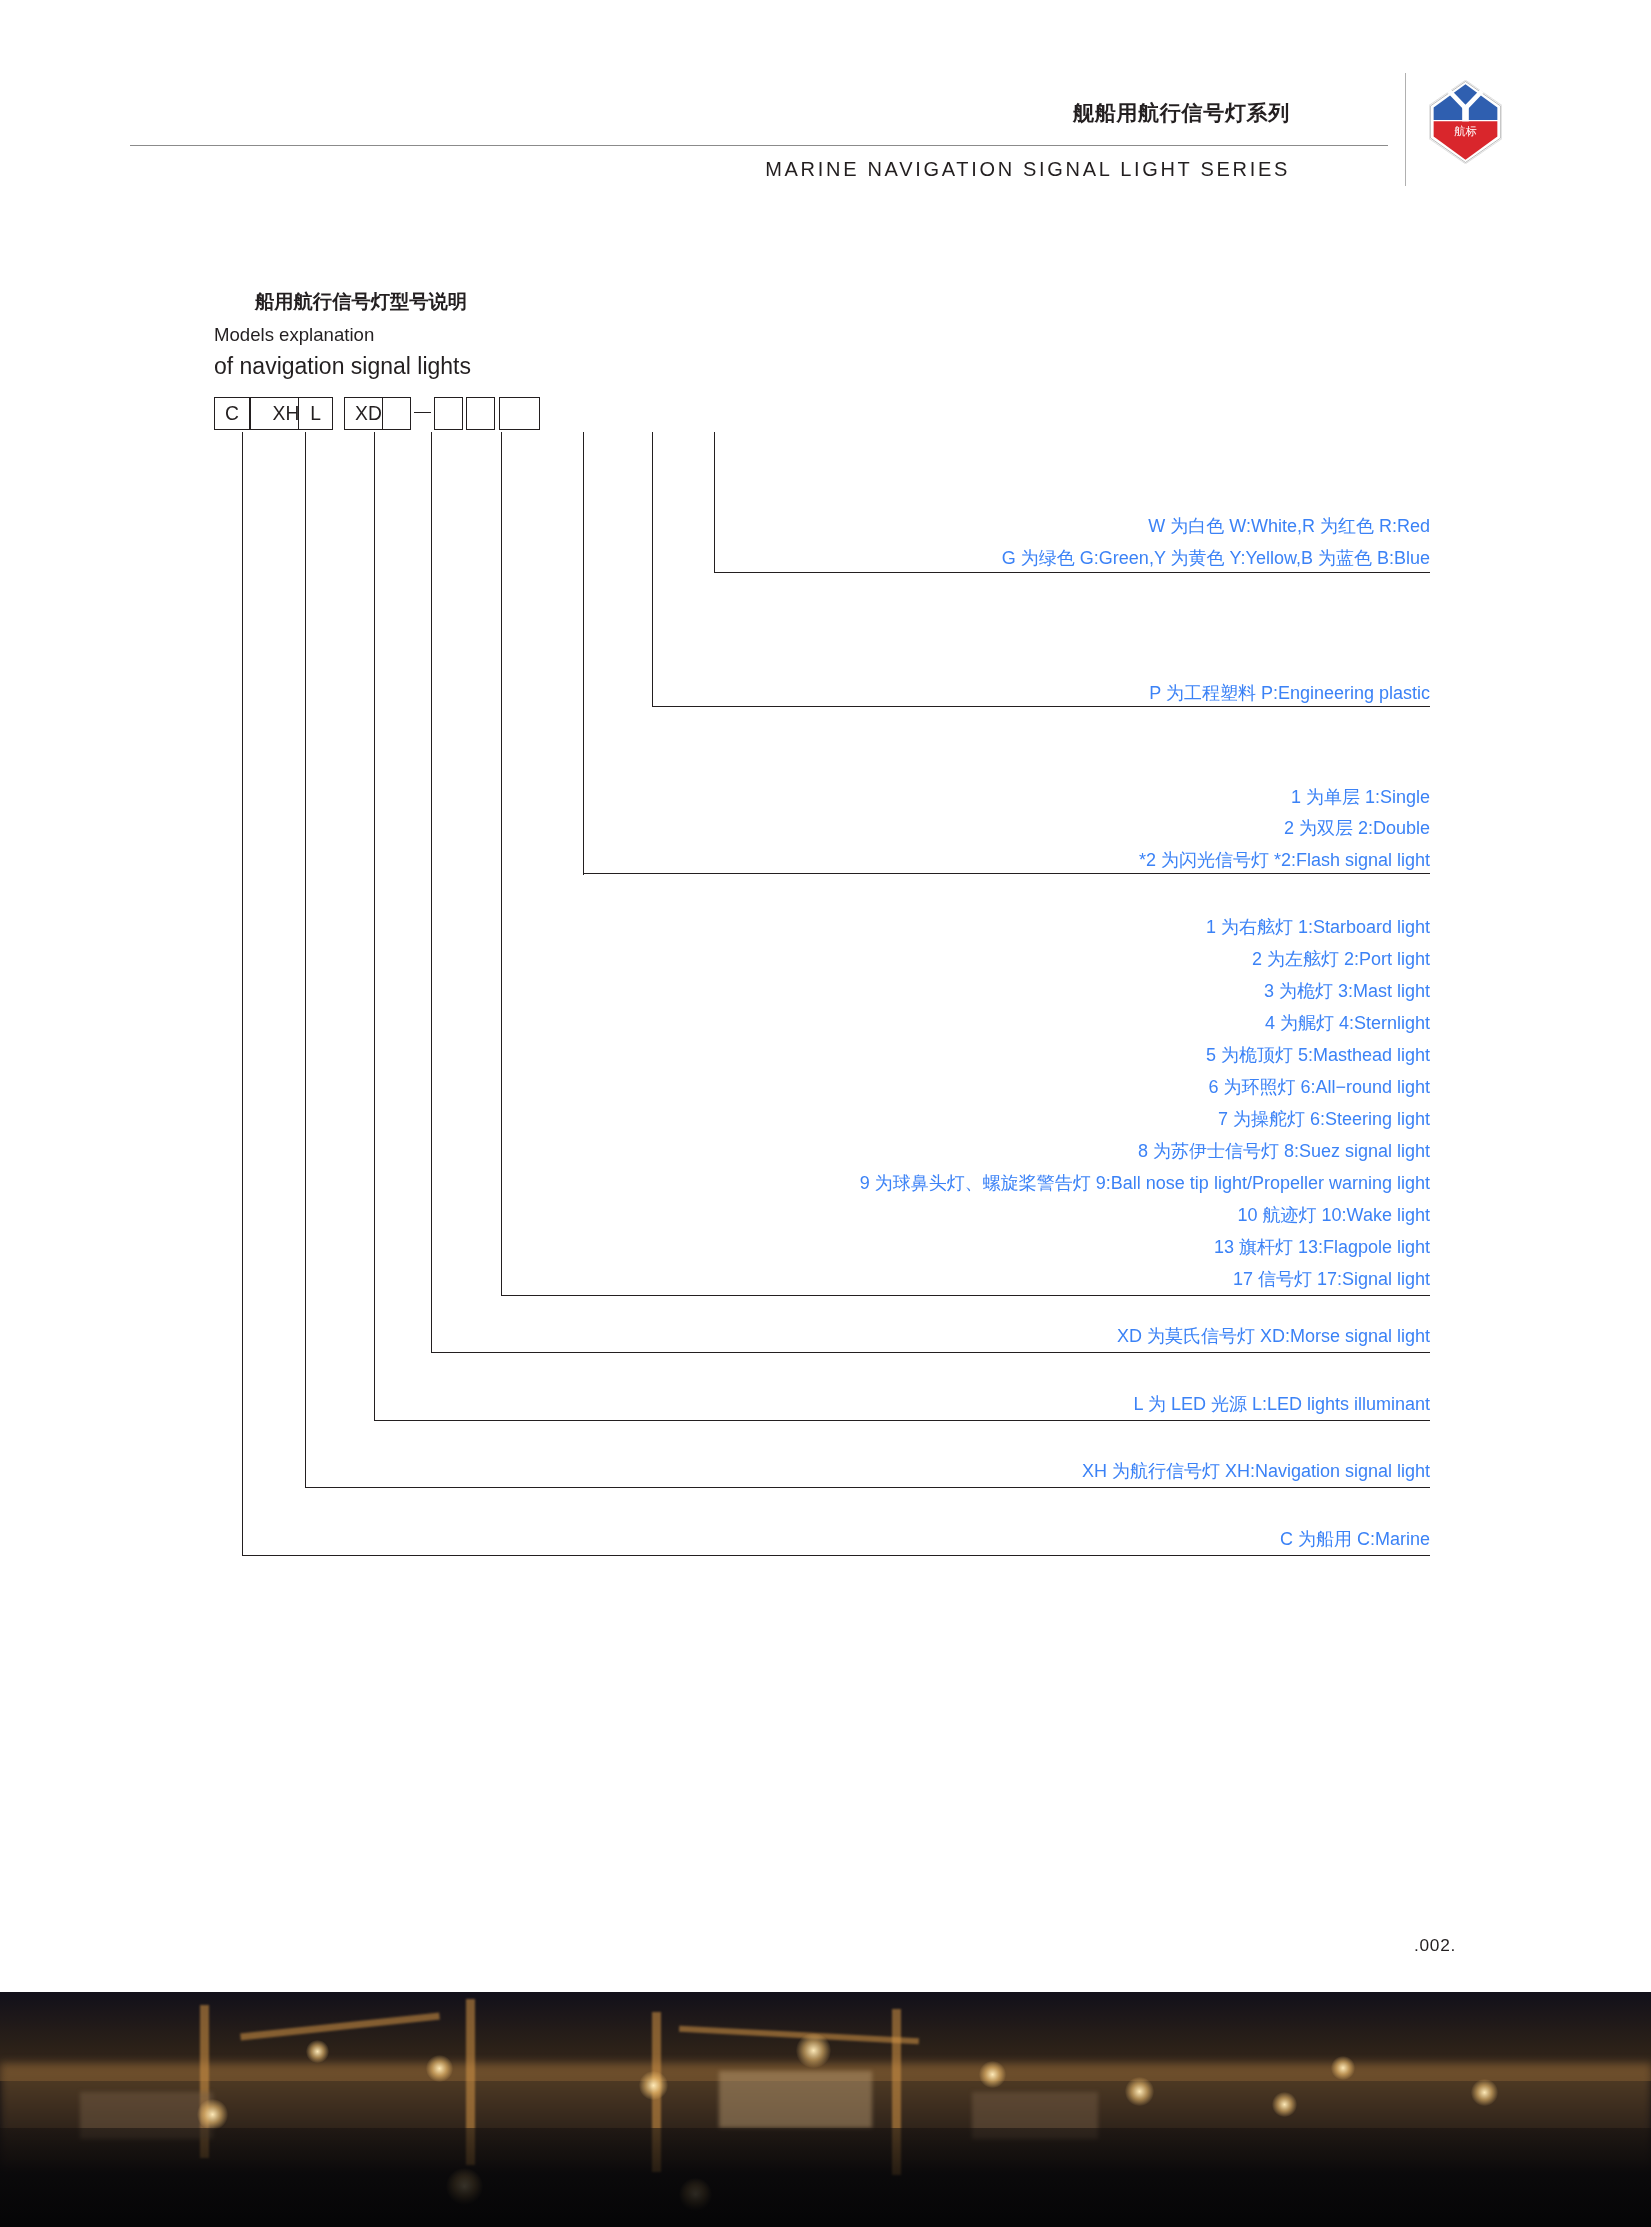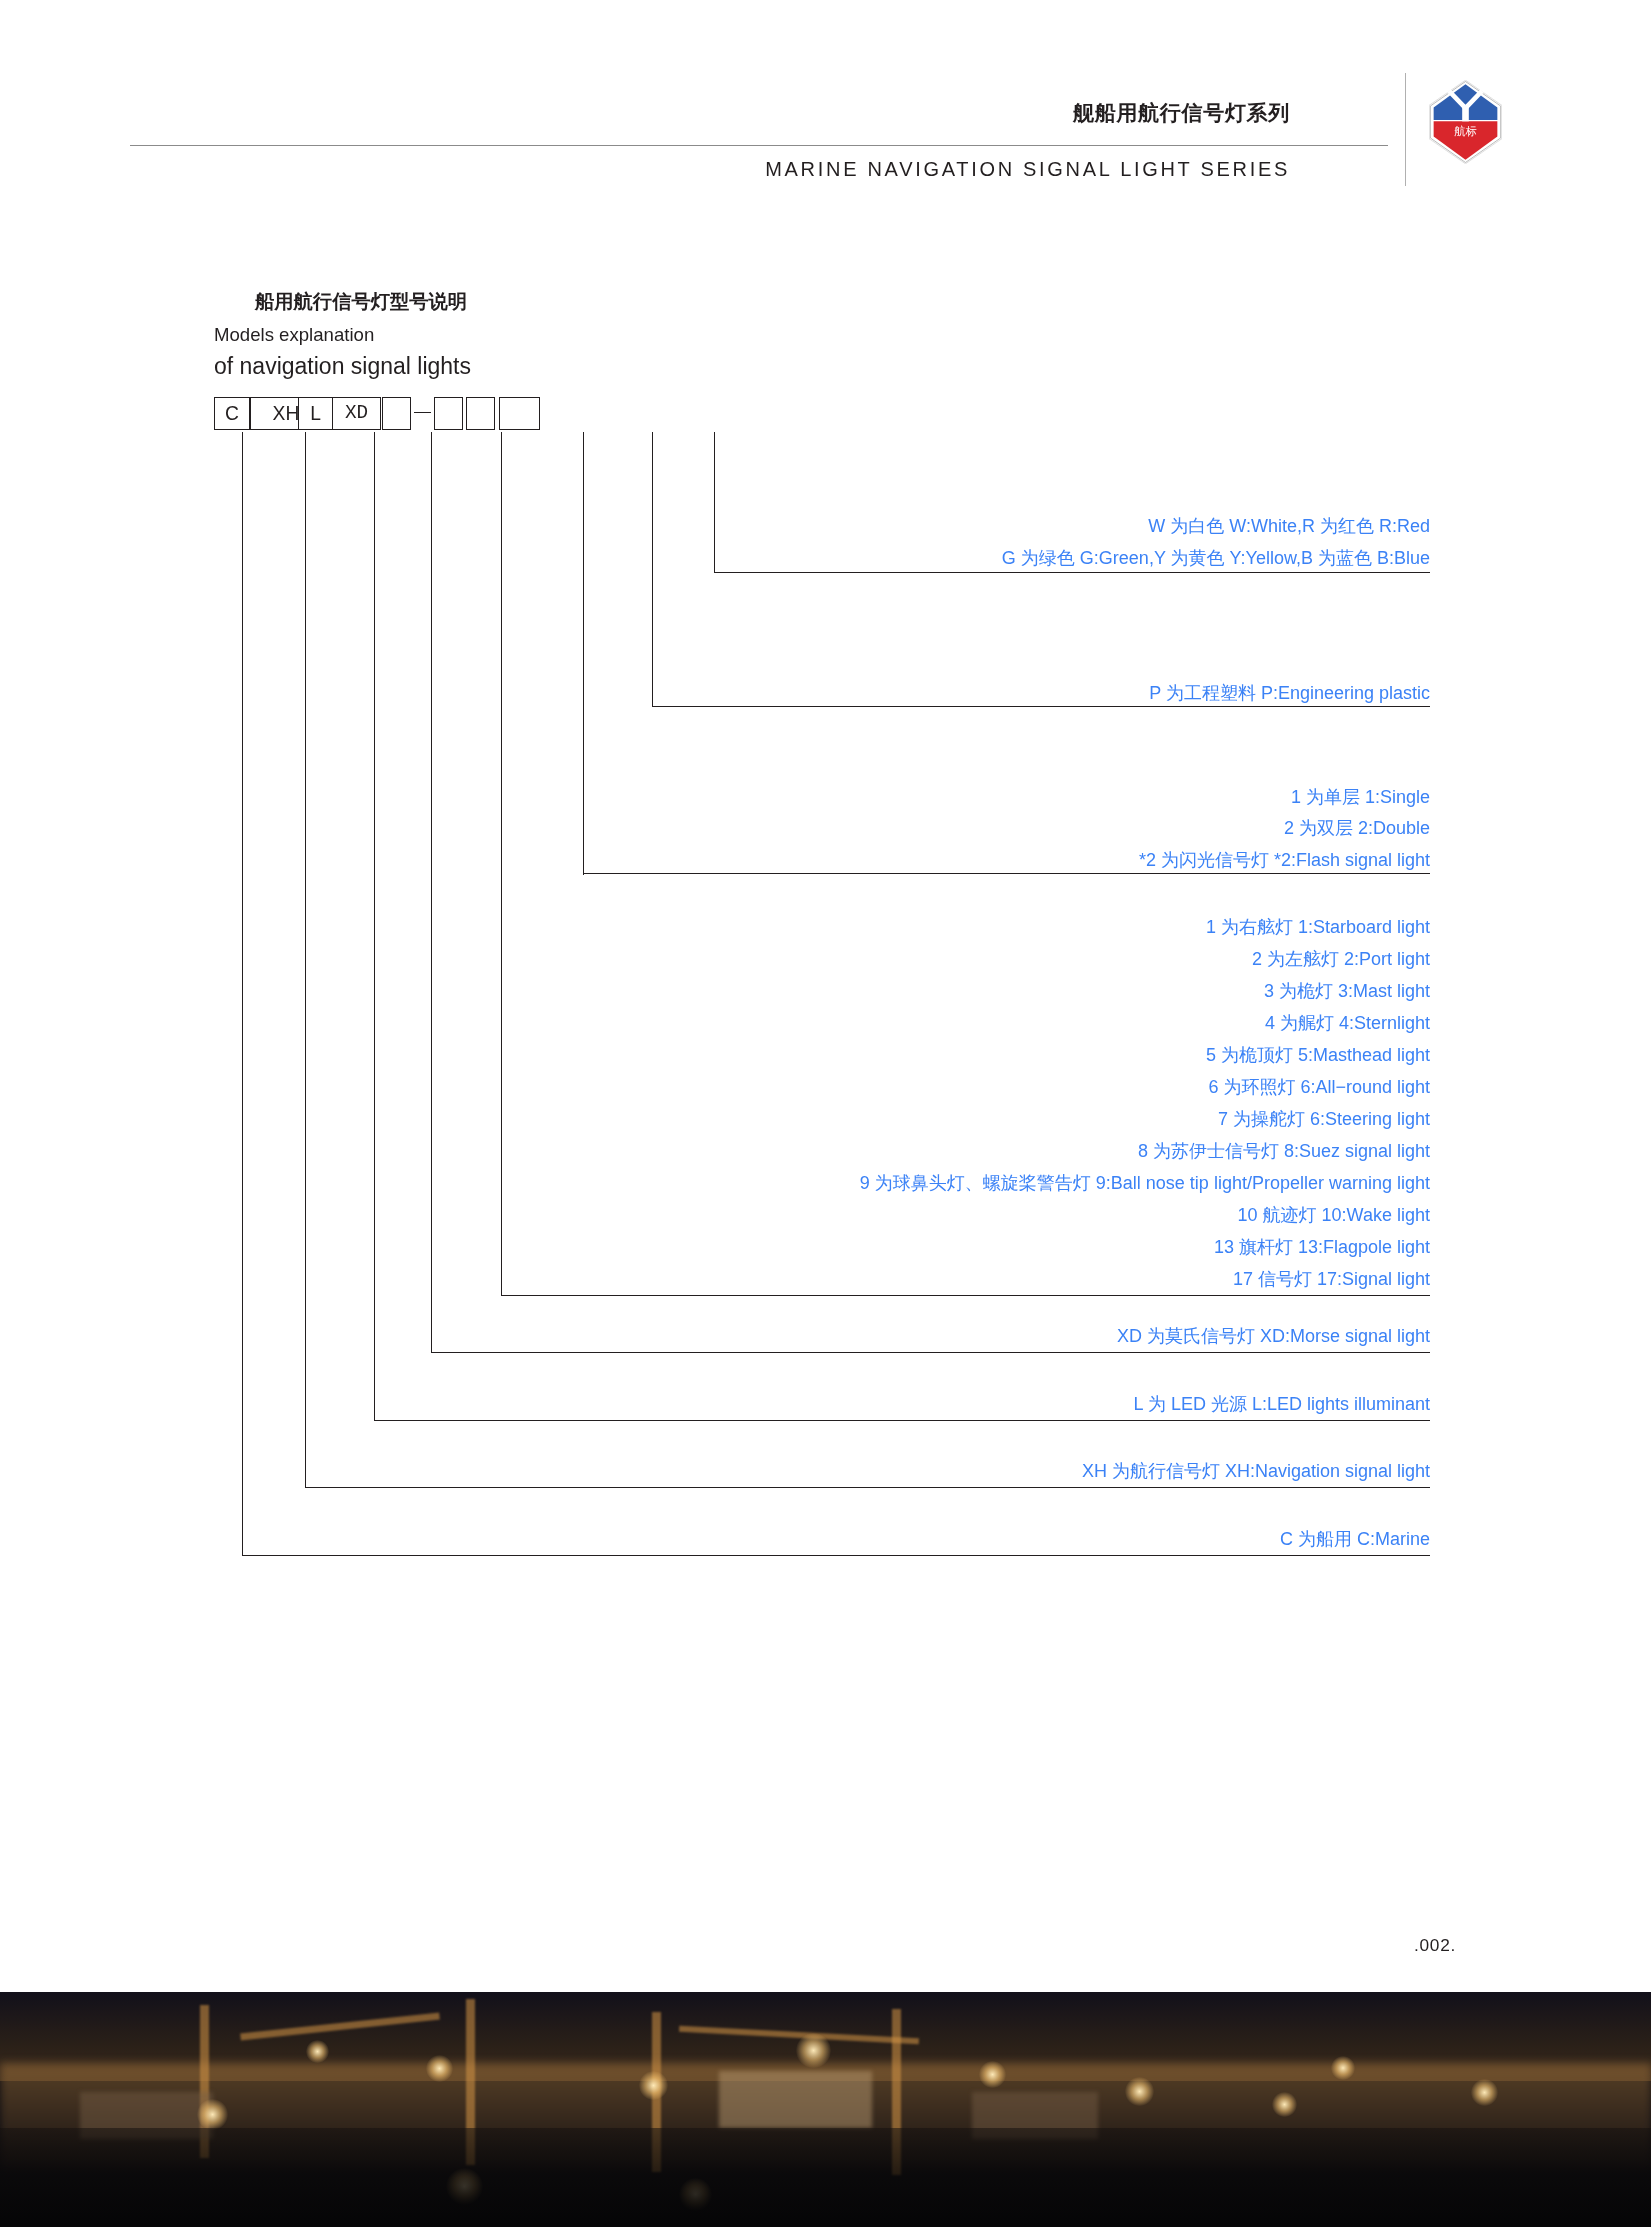--- a/index.html
+++ b/index.html
@@ -217,21 +217,21 @@
 </div>
 
 <div class="sec-title-cn">船用航行信号灯型号说明</div>
 <div class="sec-title-en1">Models explanation</div>
 <div class="sec-title-en2">of navigation signal lights</div>
 
 <div class="code-row">
   <div class="cbox" style="left:0px;width:36px;">C</div>
   <div class="cbox" style="left:36px;width:72px;">XH</div>
   <div class="cbox" style="left:84px;width:35px;">L</div>
-  <div class="cbox" style="left:118px;width:49px;font-family:Liberation Mono, monospace;">XD</div>
+  <div class="cbox" style="left:130px;width:49px;">XD</div>
   <div class="cbox" style="left:168px;width:29px;"></div>
   <div class="dash" style="left:200px;"></div>
   <div class="cbox" style="left:220px;width:29px;"></div>
   <div class="cbox" style="left:252px;width:29px;"></div>
   <div class="cbox" style="left:285px;width:41px;"></div>
 </div>
 
 <div class="vline" style="left:714px; top:432px; height:141px;"></div>
 <div class="hline" style="left:714px; top:572px; width:716px;"></div>
 

